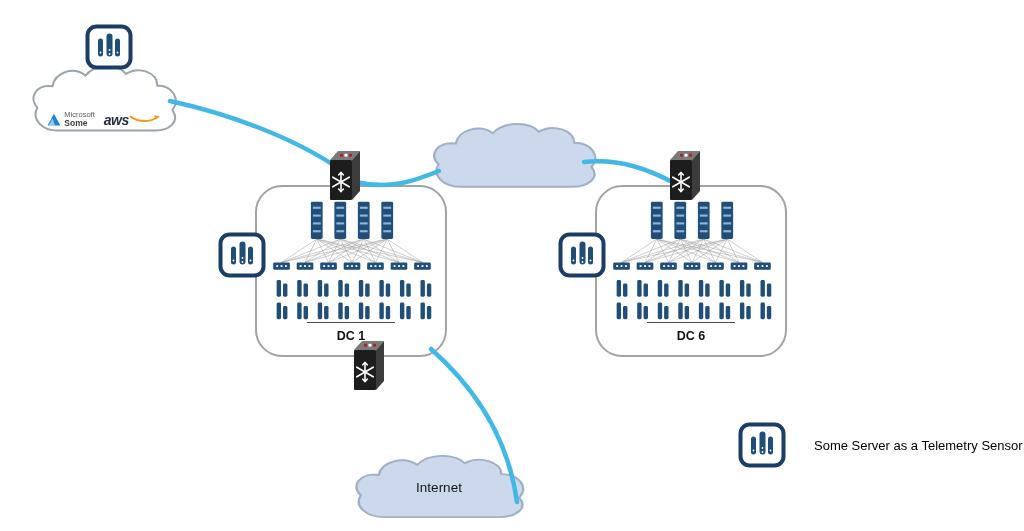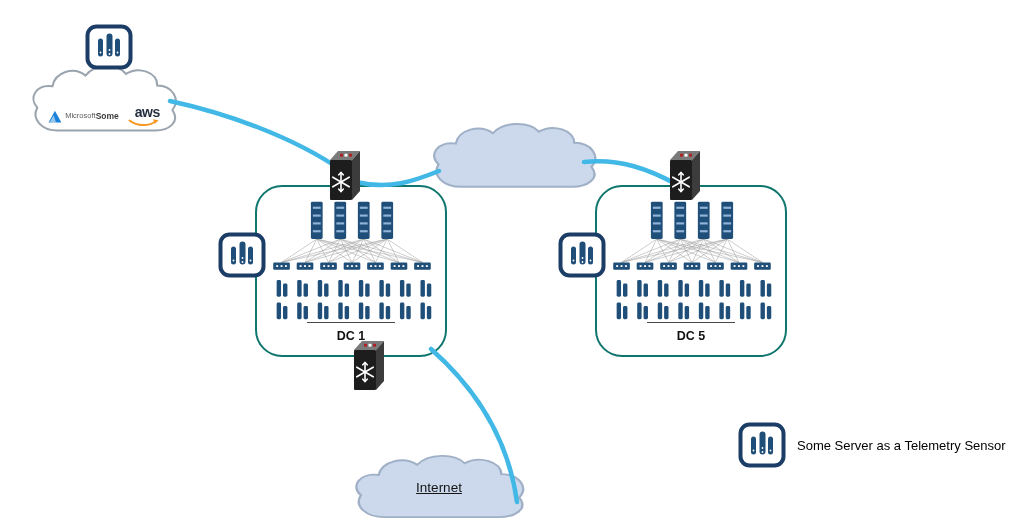--- a/index.html
+++ b/index.html
@@ -24,50 +24,50 @@
     position: absolute; left: 0; right: 0; text-align: center;
     font-size: 13.5px; color: #141414; z-index: 2;
   }
 
   
   .brand-row {
     position: absolute; left: 0; right: 0; bottom: 14px; z-index: 2;
     display: flex; justify-content: center; align-items: center; gap: 9px;
   }
   .azure { display: flex; align-items: center; gap: 3px; }
-  .azure-text { display: flex; flex-direction: row; line-height: 1.05; text-align: left; }
+  .azure-text { display: flex; flex-direction: column; line-height: 1.05; text-align: left; }
   .azure-text .ms  { font-size: 7.5px; color: #5a5a5a; }
   .azure-text .az  { font-size: 8.5px; color: #3c3c3c; font-weight: 600; }
-  .aws { display: flex; flex-direction: column; align-items: flex-end; }
+  .aws { display: flex; flex-direction: row; align-items: center; font-style: italic; }
   .aws-text { font-size: 14px; font-weight: 700; color: #232f3e; letter-spacing: -0.5px; line-height: 1; }
 
   
   .dc-box {
     position: absolute; z-index: 2;
     width: 192px; height: 172px; box-sizing: border-box;
-    border: 2px solid #0f766e; border-radius: 27px; background: #ffffff;
+    border: 2px solid #a3a3a3; border-radius: 27px; background: #ffffff;
   }
   .dc-internals { position: absolute; left: 2px; top: 5px; }
   .dc-divider {
     position: absolute; left: 50%; transform: translateX(-50%);
     bottom: 32px; width: 88px; border-top: 1.5px solid #4a4a4a;
   }
   .dc-label {
     position: absolute; bottom: 12px; left: 0; width: 100%;
     text-align: center; font-size: 12.5px; font-weight: 700; color: #101010;
   }
 
   
   .nexus  { position: absolute; z-index: 4; width: 36px; height: 54px; }
   .sensor { position: absolute; z-index: 4; width: 48px; height: 46px; }
 
   
   #legend {
     position: absolute; left: 738px; top: 422px; z-index: 4;
-    display: flex; align-items: center; gap: 11px;
+    display: flex; align-items: center; gap: 28px;
   }
   #legend .sensor { position: static; }
   .legend-text { font-size: 13px; color: #000; white-space: nowrap; }
 </style>
 </head>
 <body>
 
 <div id="canvas">
 
   <svg width="0" height="0" style="position:absolute" aria-hidden="true">
@@ -144,21 +144,21 @@
   <div class="cloud" style="left:428px; top:118px; width:172px; height:80px;">
     <svg class="cloud-shape" viewBox="0 0 180 100" preserveAspectRatio="none">
       <use href="#cloud-path" class="cloud-blue"></use>
     </svg>
   </div>
 
   <div class="cloud" style="left:350px; top:450px; width:178px; height:78px;">
     <svg class="cloud-shape" viewBox="0 0 180 100" preserveAspectRatio="none">
       <use href="#cloud-path" class="cloud-blue"></use>
     </svg>
-    <div class="cloud-label" style="top:30px;text-decoration:underline;">Internet</div>
+    <div class="cloud-label" style="top:30px;">Internet</div>
   </div>
 
   <div class="dc-box" style="left:255px; top:185px;">
     <svg class="dc-internals" width="186" height="137" viewBox="0 0 190 140">
         <line x1="59" y1="48" x2="23" y2="72" stroke="#9b9b9b" stroke-width="0.5"></line>
         <line x1="59" y1="48" x2="47" y2="72" stroke="#9b9b9b" stroke-width="0.5"></line>
         <line x1="59" y1="48" x2="71" y2="72" stroke="#9b9b9b" stroke-width="0.5"></line>
         <line x1="59" y1="48" x2="95" y2="72" stroke="#9b9b9b" stroke-width="0.5"></line>
         <line x1="59" y1="48" x2="119" y2="72" stroke="#9b9b9b" stroke-width="0.5"></line>
         <line x1="59" y1="48" x2="143" y2="72" stroke="#9b9b9b" stroke-width="0.5"></line>
@@ -374,21 +374,21 @@
         <rect x="102" y="113" width="4.5" height="17" rx="1.5" fill="#1f4e79"></rect>
         <rect x="108.5" y="116.5" width="4.5" height="13.5" rx="1.5" fill="#1f4e79"></rect>
         <rect x="123" y="113" width="4.5" height="17" rx="1.5" fill="#1f4e79"></rect>
         <rect x="129.5" y="116.5" width="4.5" height="13.5" rx="1.5" fill="#1f4e79"></rect>
         <rect x="144" y="113" width="4.5" height="17" rx="1.5" fill="#1f4e79"></rect>
         <rect x="150.5" y="116.5" width="4.5" height="13.5" rx="1.5" fill="#1f4e79"></rect>
         <rect x="165" y="113" width="4.5" height="17" rx="1.5" fill="#1f4e79"></rect>
         <rect x="171.5" y="116.5" width="4.5" height="13.5" rx="1.5" fill="#1f4e79"></rect>
       </svg>
     <div class="dc-divider"></div>
-    <div class="dc-label">DC 5</div>
+    <div class="dc-label">DC 6</div>
   </div>
 
   <div class="nexus" style="left:327px; top:148px;">
     <svg width="36" height="54" viewBox="0 0 36 54">
         <use href="#sym-nexus"></use>
       </svg>
   </div>
   <div class="nexus" style="left:667px; top:148px;">
     <svg width="36" height="54" viewBox="0 0 36 54">
         <use href="#sym-nexus"></use>

